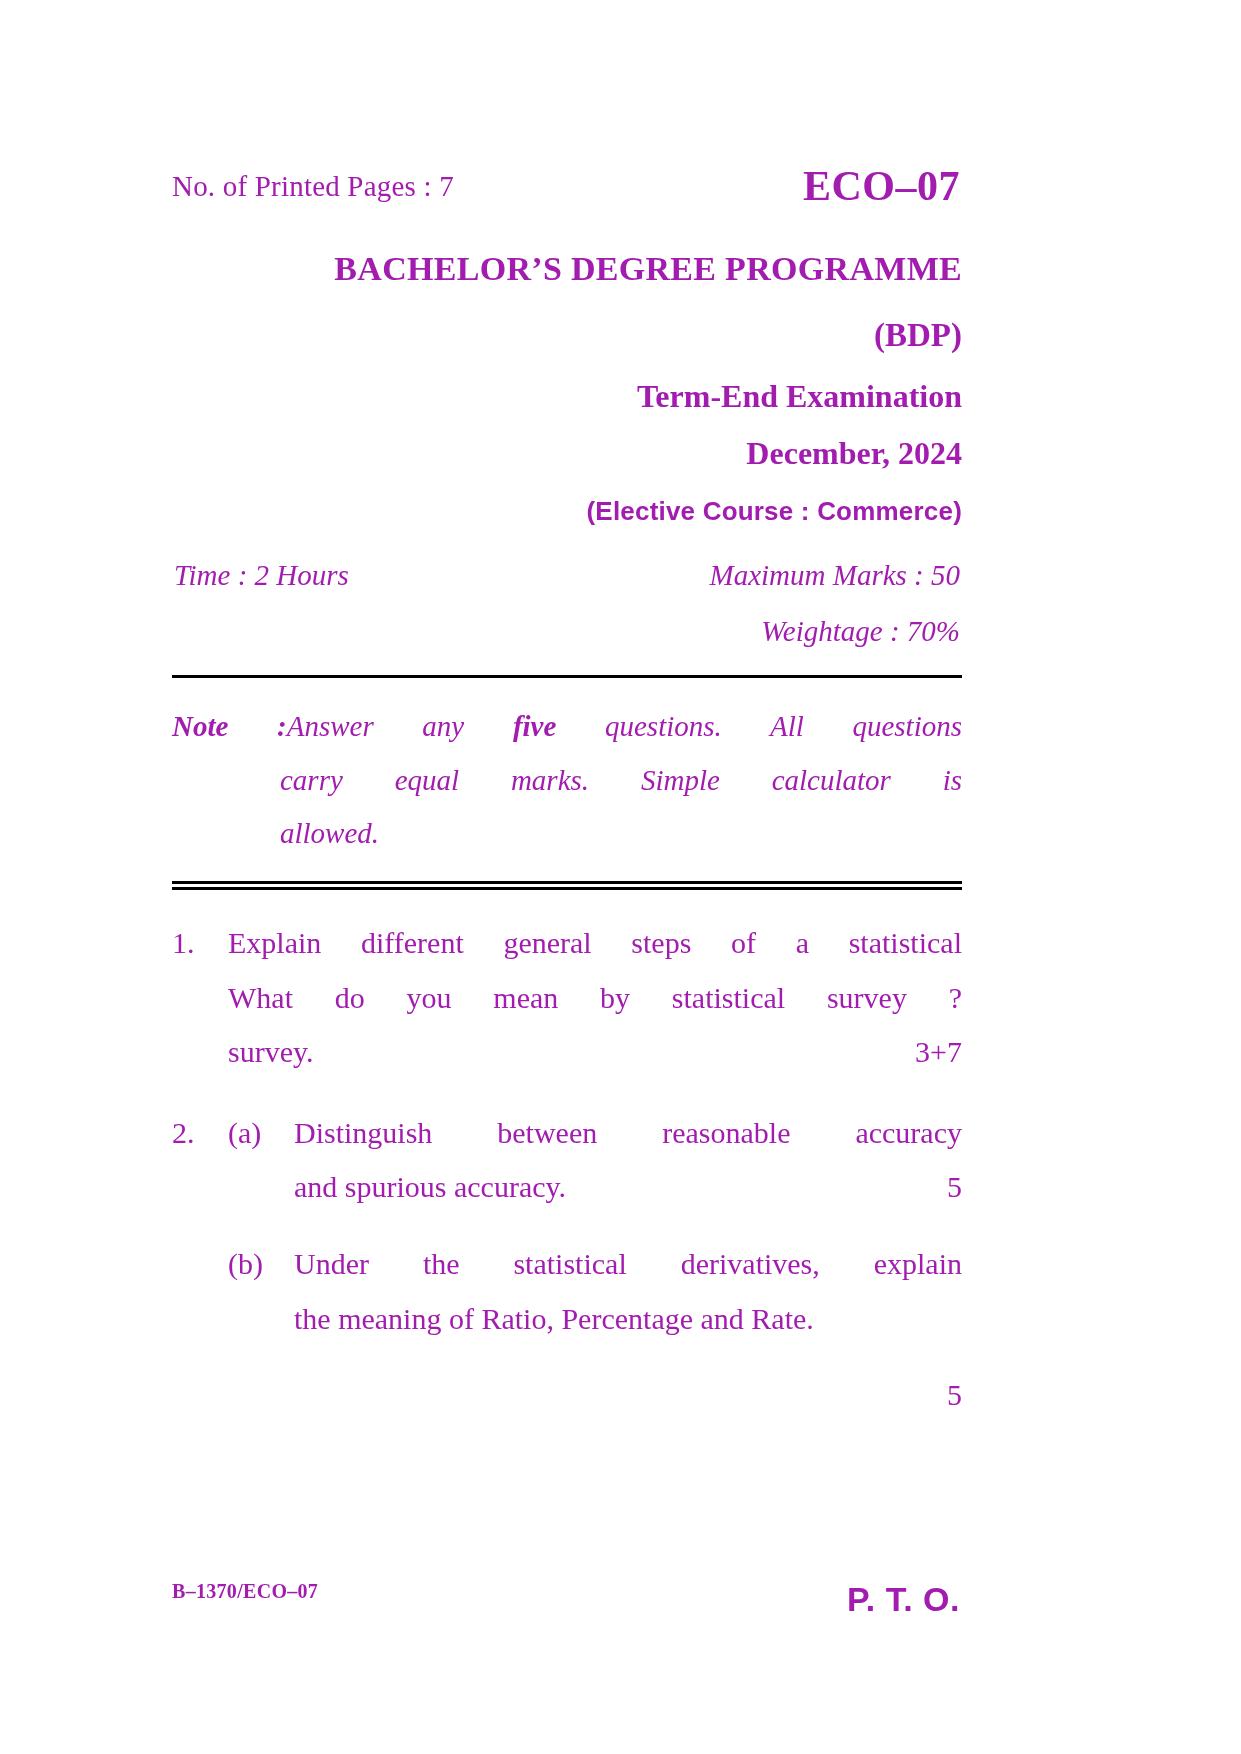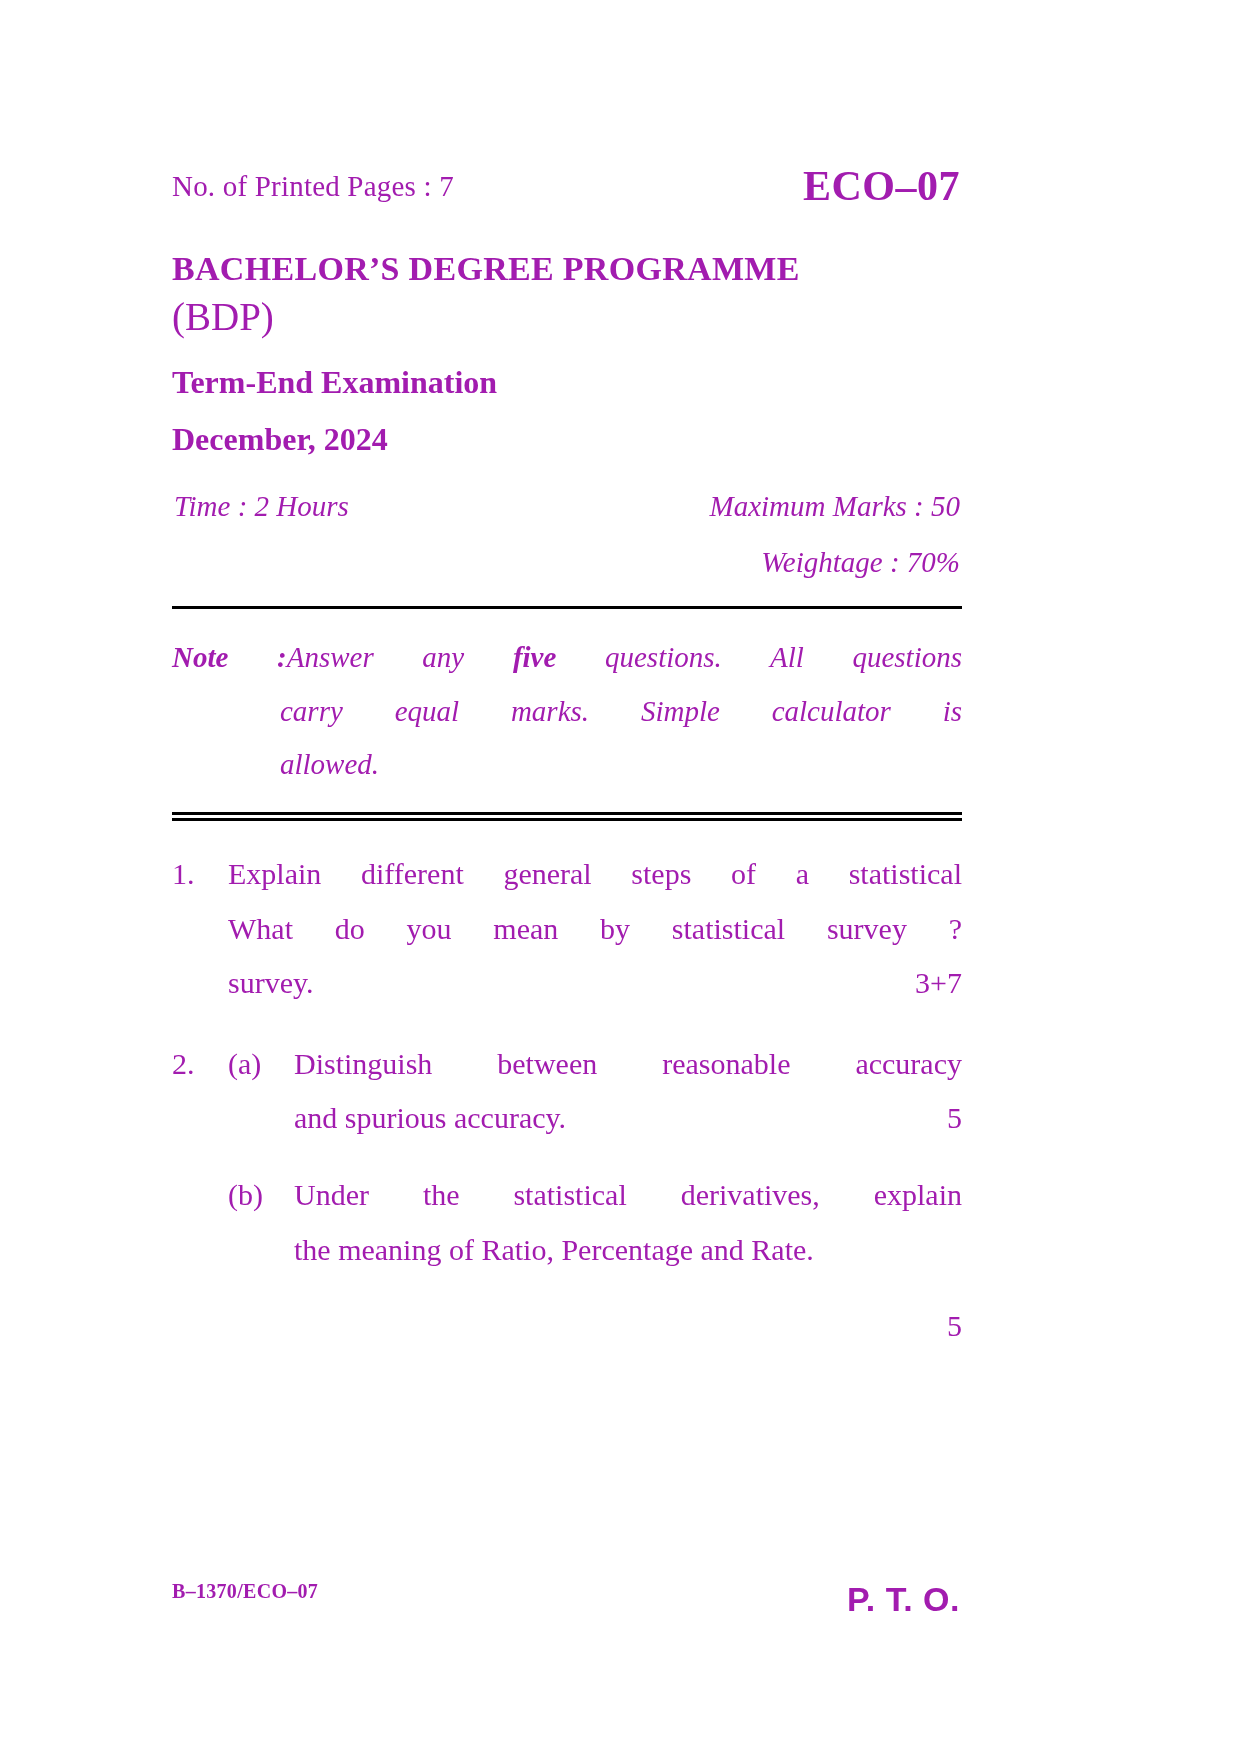--- a/index.html
+++ b/index.html
@@ -43,34 +43,34 @@
     right: 2px;
     top: 0;
     font-size: 42px;
     font-weight: bold;
     letter-spacing: 0.5px;
     white-space: nowrap;
   }
 
   
   .title-block {
-    text-align: left;
+    text-align: right;
     margin-top: 22px;
   }
   .t-prog {
     font-size: 34px;
     font-weight: bold;
     line-height: 1.22;
     letter-spacing: 0.3px;
   }
   .t-bdp {
-    font-size: 39px;
-    font-weight: normal;
+    font-size: 33px;
+    font-weight: bold;
     line-height: 1.35;
-    margin-top: 2px;
+    margin-top: 24px;
   }
   .t-term {
     font-size: 32px;
     font-weight: bold;
     margin-top: 20px;
   }
   .t-month {
     font-size: 32px;
     font-weight: bold;
     margin-top: 20px;
@@ -263,20 +263,21 @@
     <div class="header-row">
       <div class="printed-pages">No. of Printed Pages : 7</div>
       <div class="course-code-top">ECO–07</div>
     </div>
 
     <div class="title-block">
       <div class="t-prog">BACHELOR’S DEGREE PROGRAMME</div>
       <div class="t-bdp">(BDP)</div>
       <div class="t-term">Term-End Examination</div>
       <div class="t-month">December, 2024</div>
+      <div class="t-elective">(Elective Course : Commerce)</div>
     </div>
 
     <div class="meta-block">
       <div class="meta-row-1">
         <span class="meta-time">Time : 2 Hours</span>
         <span class="meta-marks">Maximum Marks : 50</span>
       </div>
       <div class="meta-row-2">
         <span class="meta-weightage">Weightage : 70%</span>
       </div>

